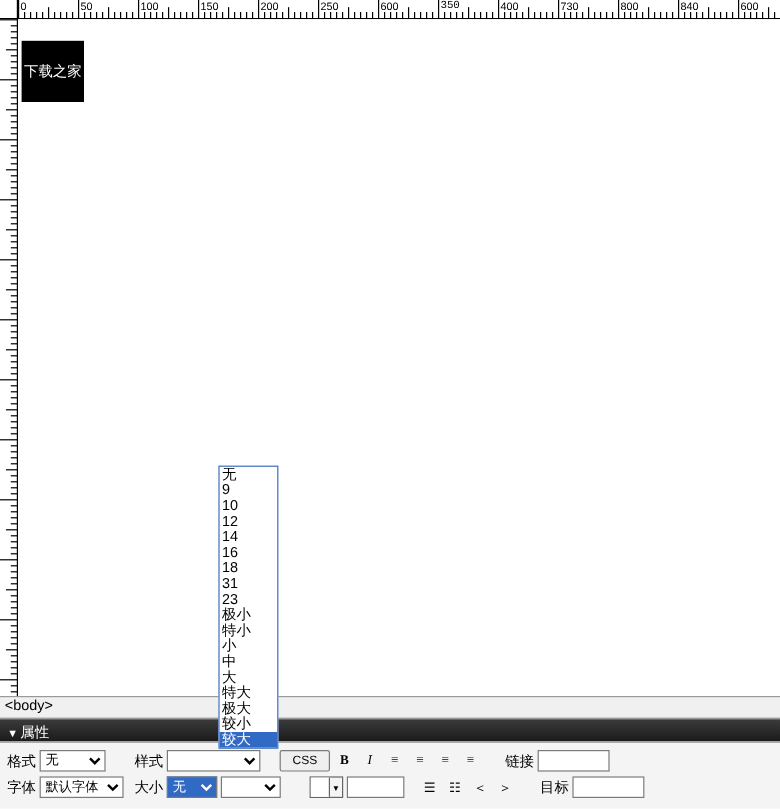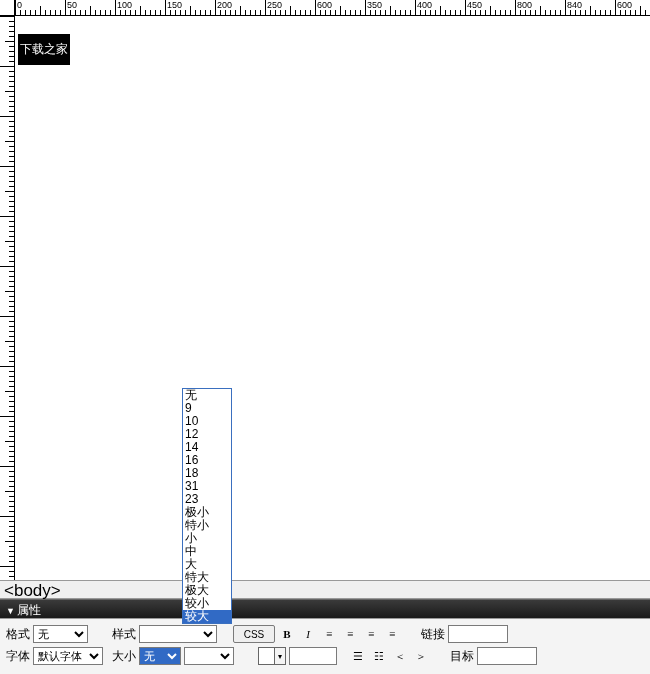--- a/index.html
+++ b/index.html
@@ -12,23 +12,23 @@
 .ruler-h-label { position:absolute; top:0; font-size:9px; color:#000; }
 
 .ruler-v { position:absolute; top:16px; left:0; width:15px; height:564px; background:#fff; border-right:1px solid #000; }
 .ruler-v-tick-major { position:absolute; left:0; height:1px; width:15px; background:#000; }
 .ruler-v-tick-minor { position:absolute; left:9px; height:1px; width:6px; background:#000; }
 .ruler-v-tick-mid { position:absolute; left:5px; height:1px; width:10px; background:#000; }
 
 .corner { position:absolute; top:0; left:0; width:15px; height:16px; background:#fff; border-right:1px solid #000; border-bottom:1px solid #000; }
 
 .canvas-area { position:absolute; top:16px; left:15px; right:0; bottom:94px; background:#fff; }
-.sample-text { position:absolute; top:18px; left:3px; background:#000; color:#fff; padding:7px 2px; font-size:12px; }
-
-.status-bar { position:absolute; bottom:75px; left:0; right:0; height:19px; background:#f0f0f0; border-top:1px solid #999; border-bottom:1px solid #999; padding:0 4px; font-size:17px; }
+.sample-text { position:absolute; top:18px; left:3px; background:#000; color:#fff; padding:17px 2px; font-size:12px; }
+
+.status-bar { position:absolute; bottom:75px; left:0; right:0; height:19px; background:#f0f0f0; border-top:1px solid #999; border-bottom:1px solid #999; padding:0 4px; font-size:12px; }
 
 .panel-title { position:absolute; bottom:56px; left:0; right:0; height:19px; background:linear-gradient(#3a3a3a,#1a1a1a); color:#fff; font-size:12px; padding:2px 6px; border-top:1px solid #666; }
 .panel-title span.tri { font-size:9px; margin-right:2px; }
 
 .props-panel { position:absolute; bottom:0; left:0; right:0; height:56px; background:#f4f4f4; border-top:1px solid #999; padding:4px 6px; }
 .props-row { display:flex; align-items:center; height:22px; gap:3px; }
 .prop-label { font-size:12px; color:#000; white-space:nowrap; }
 .combo { height:18px; font-size:11px; border:1px solid #7a7a7a; background:#fff; }
 .combo.w55 { width:55px; }
 .combo.w42 { width:42px; }
@@ -181,23 +181,23 @@
     <div class="ruler-h-tick-minor" style="left: 620px;"></div>
     <div class="ruler-h-tick-mid" style="left: 625px;"></div>
     <div class="ruler-h-tick-minor" style="left: 630px;"></div>
     <div class="ruler-h-label" style="left: 2px;">0</div>
     <div class="ruler-h-label" style="left: 52px;">50</div>
     <div class="ruler-h-label" style="left: 102px;">100</div>
     <div class="ruler-h-label" style="left: 152px;">150</div>
     <div class="ruler-h-label" style="left: 202px;">200</div>
     <div class="ruler-h-label" style="left: 252px;">250</div>
     <div class="ruler-h-label" style="left: 302px;">600</div>
-    <div class="ruler-h-label" style="left: 352px;">350</div>
+    <div class="ruler-h-label" style="left: 352px; font-family: Liberation Mono, monospace;">350</div>
     <div class="ruler-h-label" style="left: 402px;">400</div>
-    <div class="ruler-h-label" style="left: 452px;">450</div>
+    <div class="ruler-h-label" style="left: 452px;">730</div>
     <div class="ruler-h-label" style="left: 502px;">800</div>
     <div class="ruler-h-label" style="left: 552px;">840</div>
     <div class="ruler-h-label" style="left: 602px;">600</div>
   </div>
 <div class="ruler-v" id="rv">
     <div class="ruler-v-tick-major" style="top: 0px;"></div>
     <div class="ruler-v-tick-minor" style="top: 5px;"></div>
     <div class="ruler-v-tick-minor" style="top: 10px;"></div>
     <div class="ruler-v-tick-minor" style="top: 15px;"></div>
     <div class="ruler-v-tick-minor" style="top: 20px;"></div>

